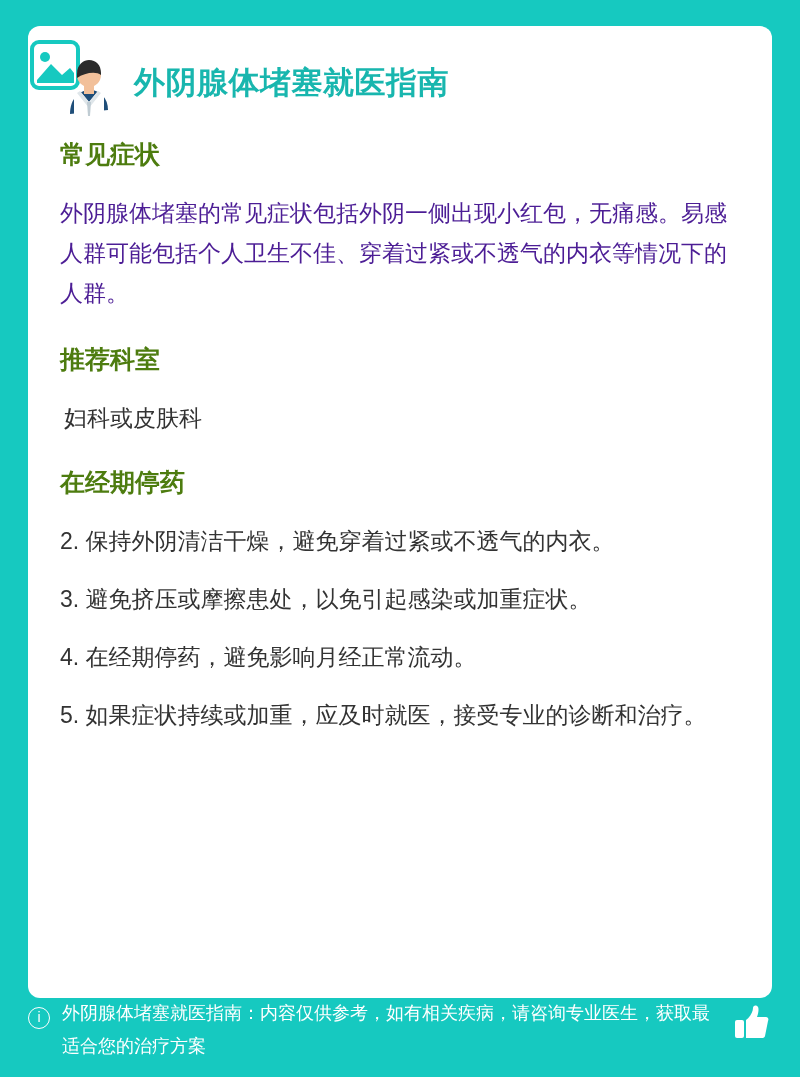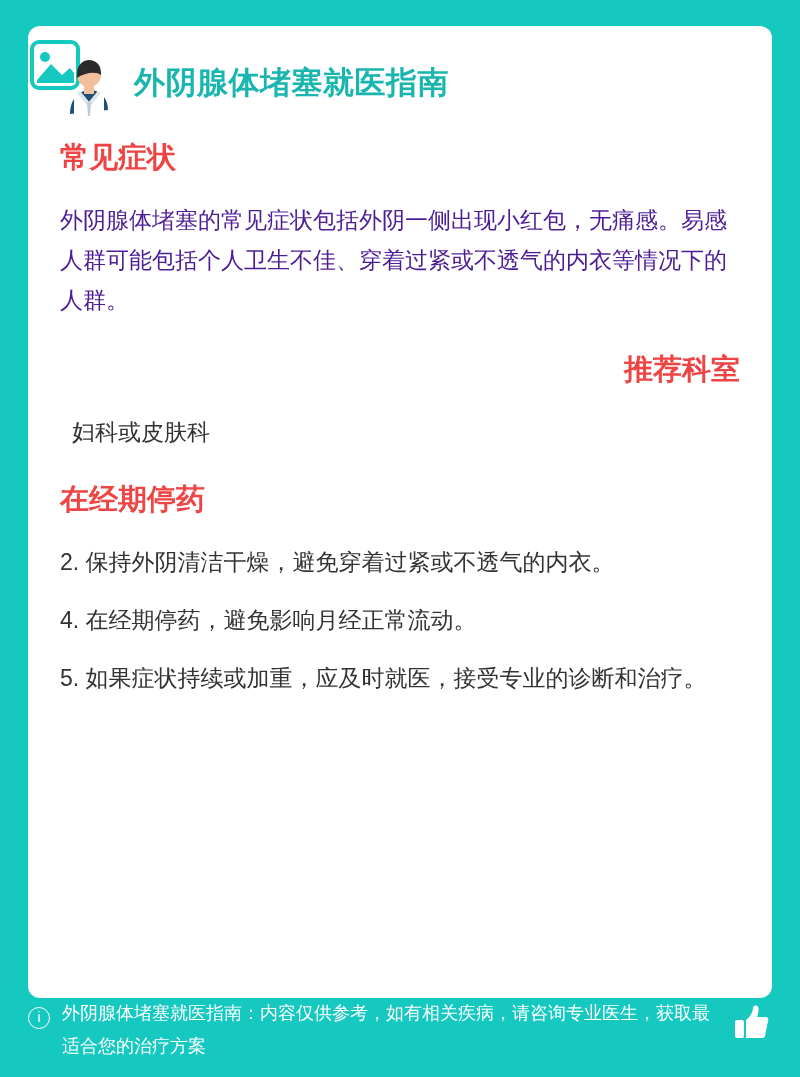--- a/index.html
+++ b/index.html
@@ -37,38 +37,38 @@
     height: 96px;
   }
   .title {
     font-size: 31px;
     font-weight: bold;
     color: #18b6ae;
     margin: 0 0 34px 74px;
     letter-spacing: 0.5px;
   }
   h2 {
-    font-size: 29px;
+    font-size: 25px;
     font-weight: bold;
-    color: #ef4444;
+    color: #4d7c0f;
     margin: 0 0 22px 0;
   }
   .para {
     font-size: 23px;
     line-height: 40px;
     color: #4c1d95;
     margin: 0 0 30px 0;
   }
   .plain {
     font-size: 23px;
     line-height: 40px;
     color: #333333;
-    margin: 0 0 28px 12px;
+    margin: 0 0 28px 4px;
   }
-  .h2-sec2 { margin-top: 6px; text-align: right; }
+  .h2-sec2 { margin-top: 6px; }
   .list {
     margin: 0;
     padding: 0;
     list-style: none;
   }
   .list li {
     font-size: 23px;
     line-height: 40px;
     color: #333333;
     margin-bottom: 18px;
@@ -131,20 +131,21 @@
 
     <h2>常见症状</h2>
     <p class="para">外阴腺体堵塞的常见症状包括外阴一侧出现小红包，无痛感。易感人群可能包括个人卫生不佳、穿着过紧或不透气的内衣等情况下的人群。</p>
 
     <h2 class="h2-sec2">推荐科室</h2>
     <p class="plain">妇科或皮肤科</p>
 
     <h2>在经期停药</h2>
     <ul class="list">
       <li>2. 保持外阴清洁干燥，避免穿着过紧或不透气的内衣。</li>
+      <li>3. 避免挤压或摩擦患处，以免引起感染或加重症状。</li>
       <li>4. 在经期停药，避免影响月经正常流动。</li>
       <li>5. 如果症状持续或加重，应及时就医，接受专业的诊断和治疗。</li>
     </ul>
 
   </div>
 
   <div class="footer">
     <div class="info-icon">i</div>
     <div class="footer-text">外阴腺体堵塞就医指南：内容仅供参考，如有相关疾病，请咨询专业医生，获取最适合您的治疗方案</div>
     <div class="thumb">

